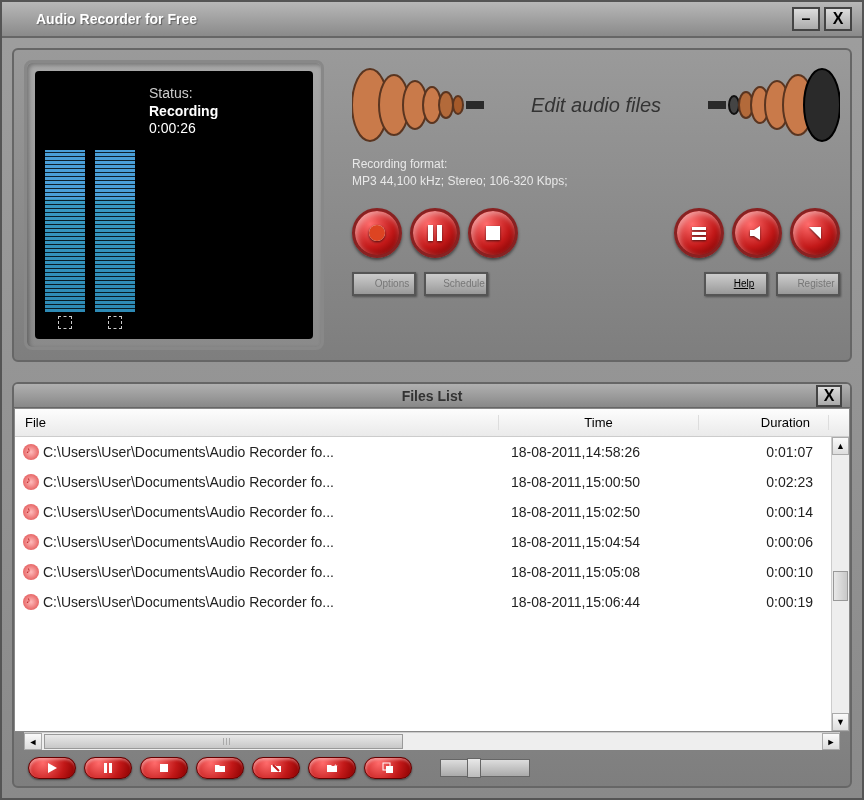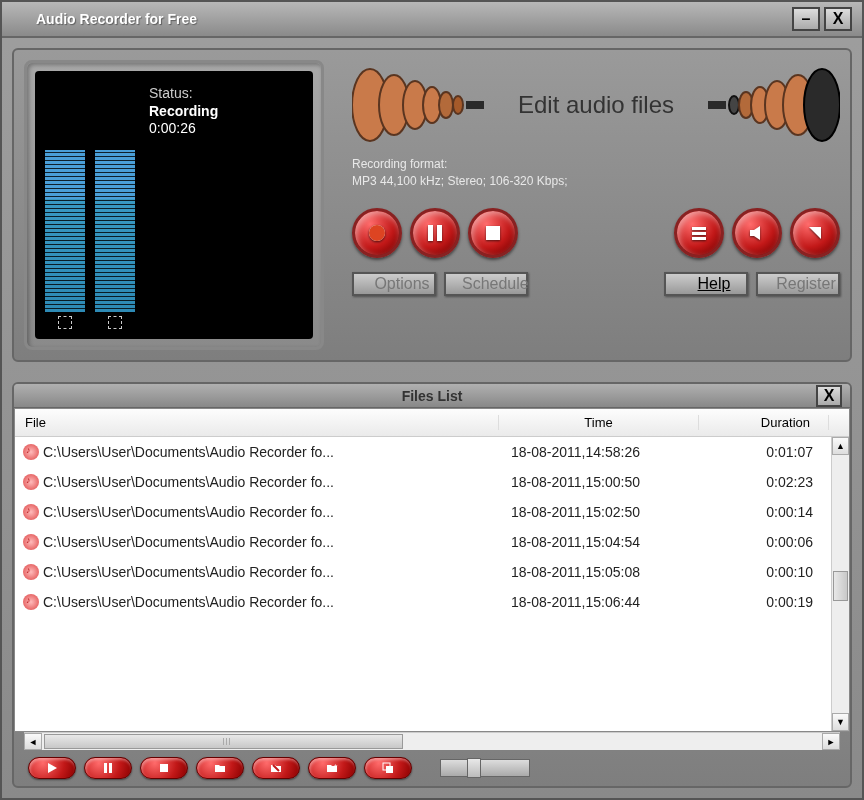--- a/index.html
+++ b/index.html
@@ -21,31 +21,31 @@
 .level-stripes { position: absolute; inset: 0; background: repeating-linear-gradient(to top, transparent 0 3px, rgba(0,0,0,.8) 3px 4px); }
 .level-marker { width: 14px; height: 14px; border: 1px dashed #ccc; margin: 4px auto 0; }
 .status-col { color: #fff; font-size: 14px; padding: 4px; }
 .status-col .lbl { color: #ccc; }
 .status-col .val { font-weight: bold; margin-top: 2px; }
 .status-col .time { margin-top: 1px; font-size: 14px; }
 
 .right-area { flex: 1; display: flex; flex-direction: column; }
 .horn-row { height: 90px; display: flex; align-items: center; justify-content: space-between; }
 .horn { width: 150px; height: 78px; }
-.edit-label { color: #333; font-size: 24px; }
+.edit-label { color: #333; font-size: 20px; font-style: italic; }
 
 .format-block { margin-top: 6px; color: #e8e8e8; font-size: 12px; line-height: 1.4; }
 
 .btn-row { display: flex; gap: 8px; margin-top: 18px; }
 .btn-row .gap { flex: 1; }
 .redbtn { width: 50px; height: 50px; border-radius: 50%; background: radial-gradient(circle at 35% 30%,#ff6b6b,#c21818 55%,#700 90%); border: 3px solid #822; box-shadow: 0 2px 3px rgba(0,0,0,.5), inset 2px 3px 6px rgba(255,255,255,.5); display: flex; align-items: center; justify-content: center; cursor: pointer; color: #fff; position: relative; }
 .redbtn svg { filter: drop-shadow(0 1px 1px rgba(0,0,0,.6)); }
 
 .graybtn-row { display: flex; gap: 8px; margin-top: 14px; }
-.graybtn { width: 84px; height: 24px; background: linear-gradient(#ccc,#999); border: 2px solid #555; font-size: 16px; cursor: pointer; box-shadow: 1px 1px 2px rgba(0,0,0,.4); padding-left: 16px; }
+.graybtn { width: 64px; height: 24px; background: linear-gradient(#ccc,#999); border: 2px solid #555; font-size: 10px; cursor: pointer; box-shadow: 1px 1px 2px rgba(0,0,0,.4); padding-left: 16px; }
 .graybtn.disabled { color: #777; }
 
 .files-panel { margin: 10px; border: 2px solid #666; border-radius: 6px; background: linear-gradient(#a0a0a0,#7e7e7e); display: flex; flex-direction: column; flex: 1; overflow: hidden; }
 .files-header { height: 24px; background: linear-gradient(#b0b0b0,#888); display: flex; align-items: center; justify-content: center; border-bottom: 1px solid #666; position: relative; }
 .files-header .title { color: #333; font-weight: bold; font-size: 14px; }
 .files-header .closebtn { position: absolute; right: 8px; width: 26px; height: 22px; background: linear-gradient(#ddd,#aaa); border: 2px solid #444; display: flex; align-items: center; justify-content: center; font-weight: bold; cursor: pointer; }
 
 .list-wrap { background: #fff; border: 1px solid #888; flex: 1; display: flex; flex-direction: column; overflow: hidden; }
 .list-head { display: flex; height: 28px; background: linear-gradient(#fdfdfd,#eaeaea); border-bottom: 1px solid #ccc; font-size: 13px; align-items: center; }
 .list-head div { padding: 0 10px; border-right: 1px solid #ddd; }

